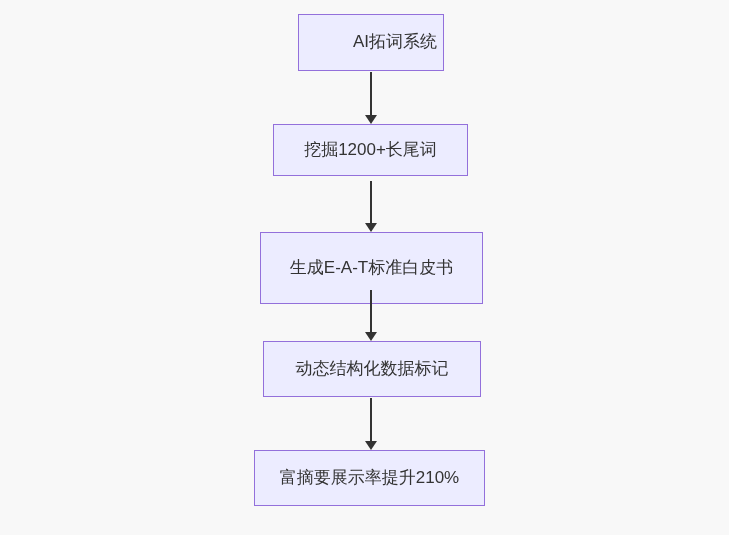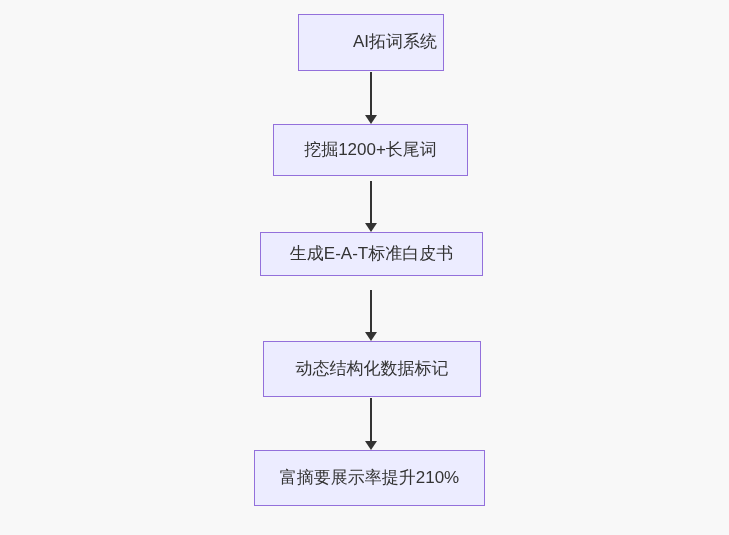--- a/index.html
+++ b/index.html
@@ -27,21 +27,21 @@
     background: var(--node-fill, #ECECFF);
     border: 1px solid var(--node-border, #9370DB);
     color: var(--text-color, #333333);
     font-size: 17px;
     line-height: 1.2;
     text-align: center;
     white-space: nowrap;
   }
   .n1 { left: 298px; top: 14px;  width: 146px; height: 57px; padding-left: 48px; }
   .n2 { left: 273px; top: 124px; width: 195px; height: 52px; }
-  .n3 { left: 260px; top: 232px; width: 223px; height: 44px; }
+  .n3 { left: 260px; top: 232px; width: 223px; height: 72px; }
   .n4 { left: 263px; top: 341px; width: 218px; height: 56px; text-align: right; }
   .n5 { left: 254px; top: 450px; width: 231px; height: 56px; justify-content: center; }
 
   .arrow {
     position: absolute;
     width: 12px;
   }
   .arrow .line {
     position: absolute;
     left: 5px;

